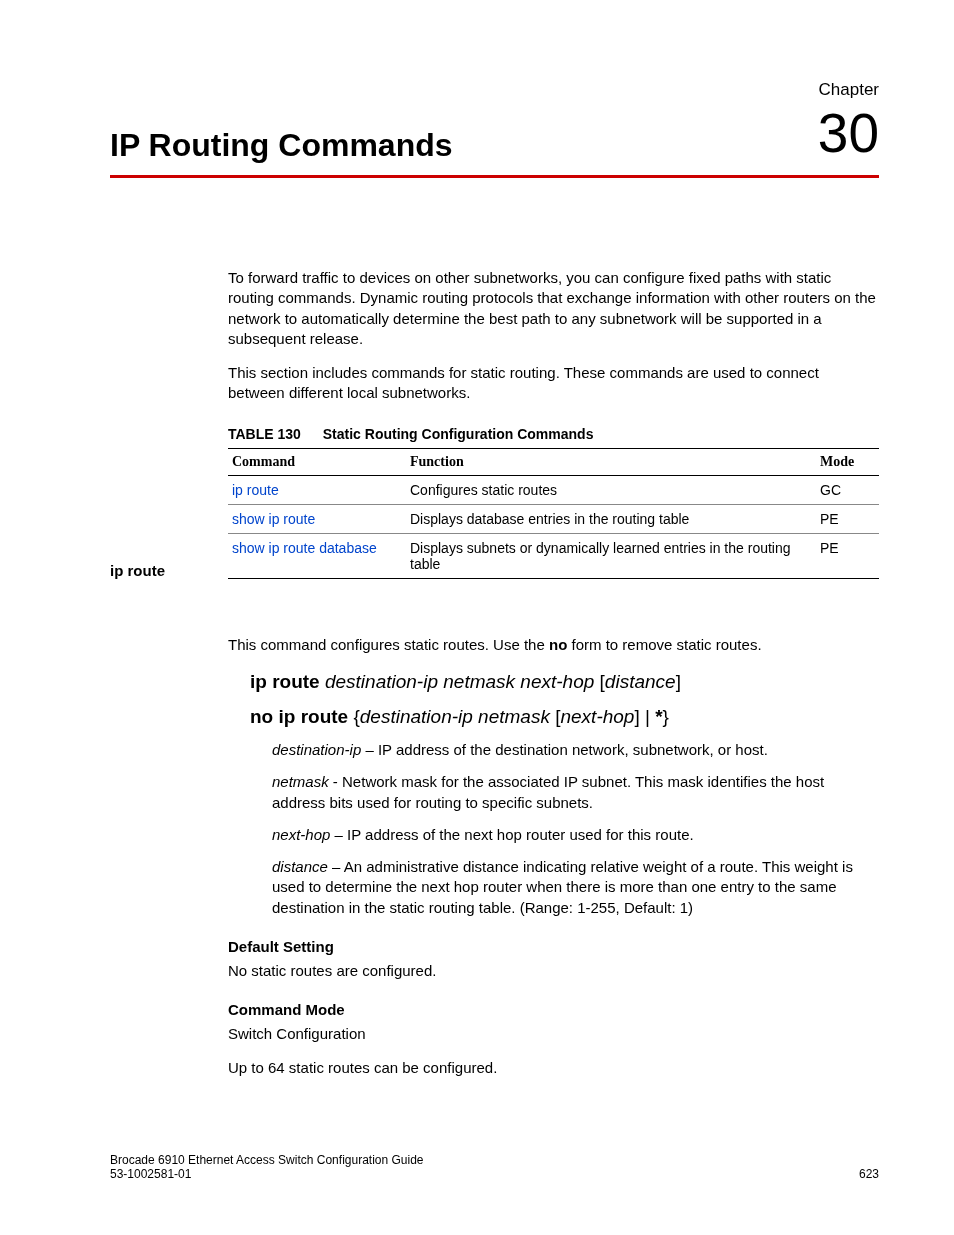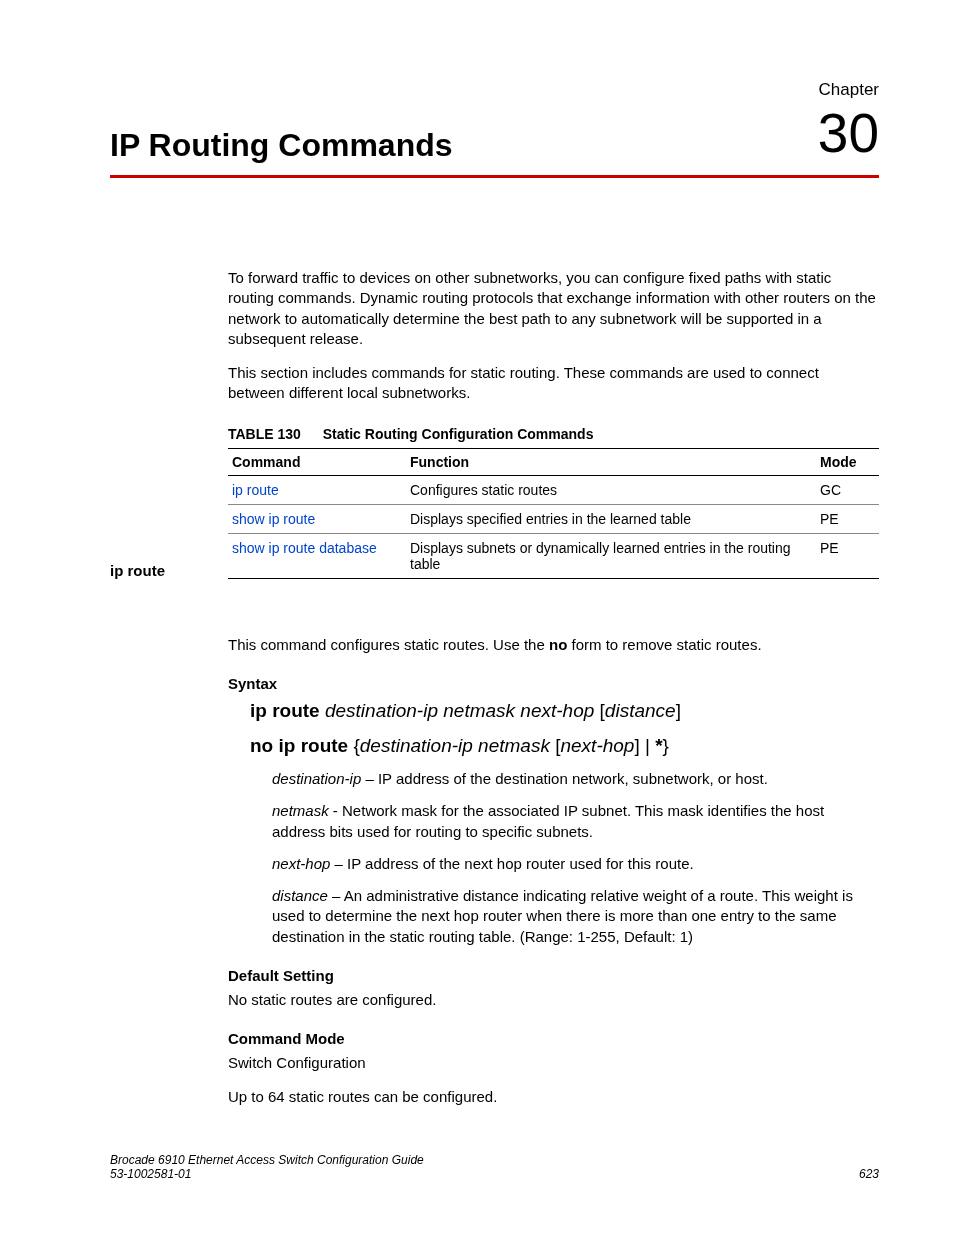--- a/index.html
+++ b/index.html
@@ -70,21 +70,21 @@
     font-weight: bold;
     margin-left: 18px;
   }
   table.cmd {
     width: 100%;
     border-collapse: collapse;
     font-size: 14px;
   }
   table.cmd th {
     text-align: left;
-    font-family: Liberation Sans, sans-serif;
+    font-family: Liberation Serif, serif;
     font-stretch: condensed;
     font-weight: bold;
     border-top: 1.5px solid #000;
     border-bottom: 1.5px solid #000;
     padding: 5px 4px;
   }
   table.cmd td {
     border-bottom: 1px solid #888;
     padding: 6px 4px;
     vertical-align: top;
@@ -124,21 +124,20 @@
   i, em { font-style: italic; }
   .footer {
     position: absolute;
     bottom: 54px;
     left: 110px;
     right: 75px;
     display: flex;
     justify-content: space-between;
     align-items: flex-end;
     font-size: 12px;
-    font-style: italic;
     color: #000;
   }
 </style>
 </head>
 <body>
 
 <div class="page">
 
   <div class="header-row">
     <div class="page-title">IP Routing Commands</div>
@@ -168,42 +167,41 @@
         </tr>
       </thead>
       <tbody>
         <tr>
           <td><span class="link">ip route</span></td>
           <td>Configures static routes</td>
           <td>GC</td>
         </tr>
         <tr>
           <td><span class="link">show ip route</span></td>
-          <td>Displays specified entries in the learned table</td>
+          <td>Displays database entries in the routing table</td>
           <td>PE</td>
         </tr>
         <tr>
           <td><span class="link">show ip route database</span></td>
           <td>Displays subnets or dynamically learned entries in the routing table</td>
           <td>PE</td>
         </tr>
       </tbody>
     </table>
 
     <div style="height:28px;"></div>
   </div>
 
   <div class="left-heading" style="top:562px;">ip route</div>
 
   <div class="body-area" style="margin-top:0;">
     <p class="para" style="margin-top:28px;">
       <span>This command configures static routes. Use the </span><b>no</b><span> form to remove static routes.</span>
     </p>
 
-    <div class="subhead">Syntax</div>
 
     <p class="syntax-line">
       <b>ip route </b><i>destination-ip netmask next-hop</i><span> [</span><i>distance</i><span>]</span>
     </p>
     <p class="syntax-line">
       <b>no ip route </b><span>{</span><i>destination-ip netmask</i><span> [</span><i>next-hop</i><span>] | </span><b>*</b><span>}</span>
     </p>
 
     <p class="def-line"><i>destination-ip</i><span> – IP address of the destination network, subnetwork, or host.</span></p>
     <p class="def-line"><i>netmask</i><span> - Network mask for the associated IP subnet. This mask identifies the host address bits used for routing to specific subnets.</span></p>

